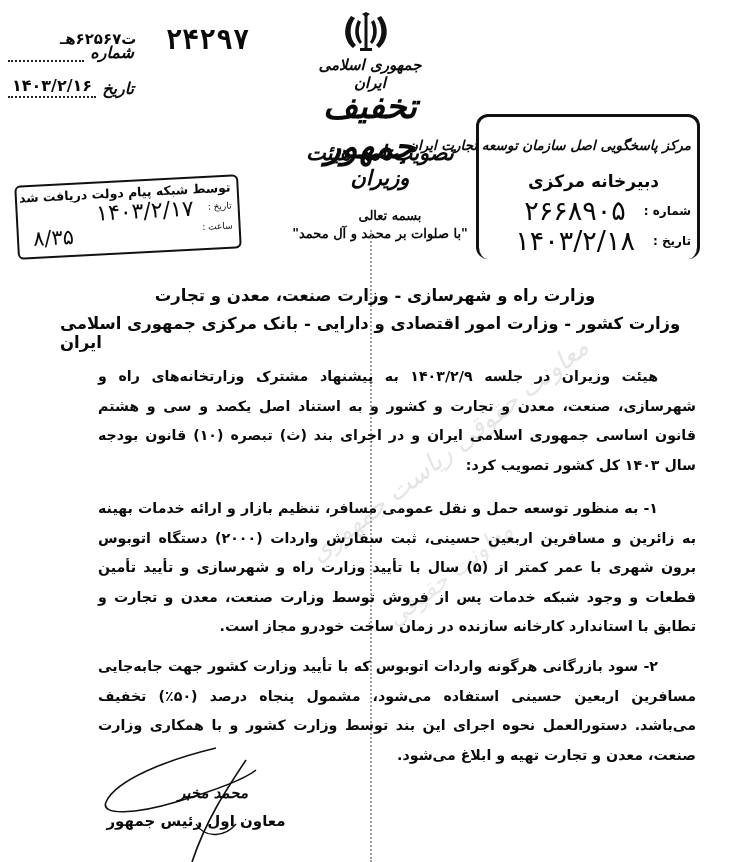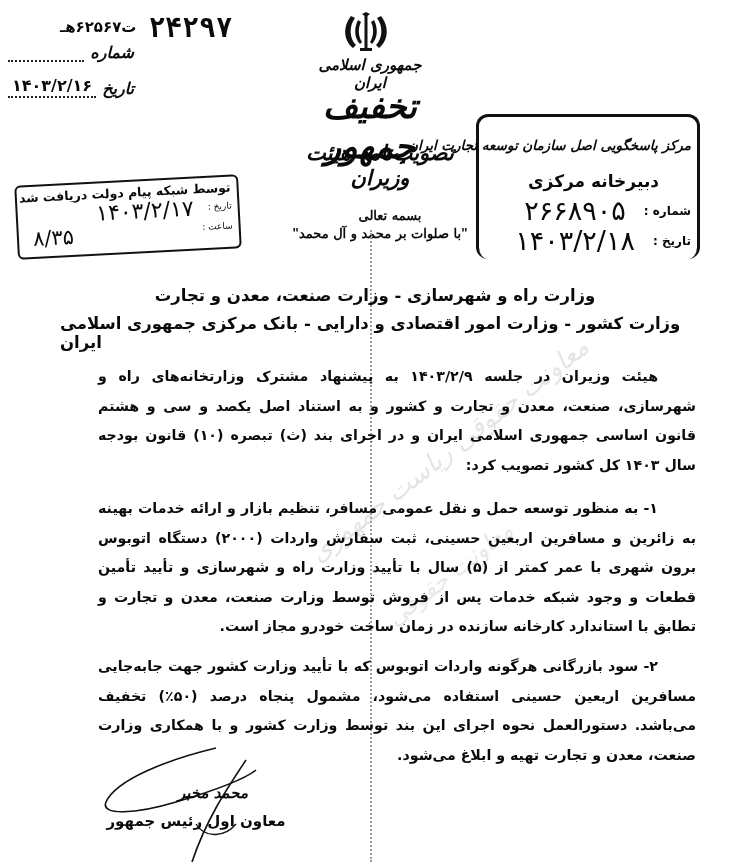--- a/index.html
+++ b/index.html
@@ -4,21 +4,21 @@
 <style>
   html, body { margin: 0; padding: 0; background: #ffffff; }
   body {
     width: 734px; height: 862px; position: relative; overflow: hidden;
     font-family: "DejaVu Sans", sans-serif; color: #0a0a0a;
   }
   .abs { position: absolute; }
   .rtl { direction: rtl; unicode-bidi: embed; }
 
   
-  .ref-row { left: 60px; top: 12px; height: 30px; display: flex; align-items: center; gap: 12px; direction: ltr; text-align: right; }
+  .ref-row { left: 60px; top: 24px; height: 30px; display: flex; align-items: center; gap: 29px; direction: ltr; text-align: right; }
   .ref-small { font-size: 15px; font-weight: bold; direction: rtl; }
   .ref-big { font-size: 28px; font-weight: bold; letter-spacing: 4px; font-family: "DejaVu Sans Mono", monospace; }
 
   .meta-row { left: 4px; width: 130px; display: flex; justify-content: space-between; align-items: flex-end; direction: rtl; }
   .meta-label { font-family: "DejaVu Serif", serif; font-style: italic; font-weight: bold; font-size: 16px; }
   .meta-value { flex: 1; border-bottom: 2px dotted #222; margin-left: 4px; margin-right: 6px; font-size: 16px; font-weight: bold; text-align: center; direction: ltr; height: 20px; }
 
   
   .emblem { left: 343px; top: 12px; width: 46px; height: 42px; }
   .hdr-republic { left: 300px; top: 56px; width: 140px; text-align: center; font-family: "DejaVu Serif", serif; font-style: italic; font-weight: bold; font-size: 15px; }

